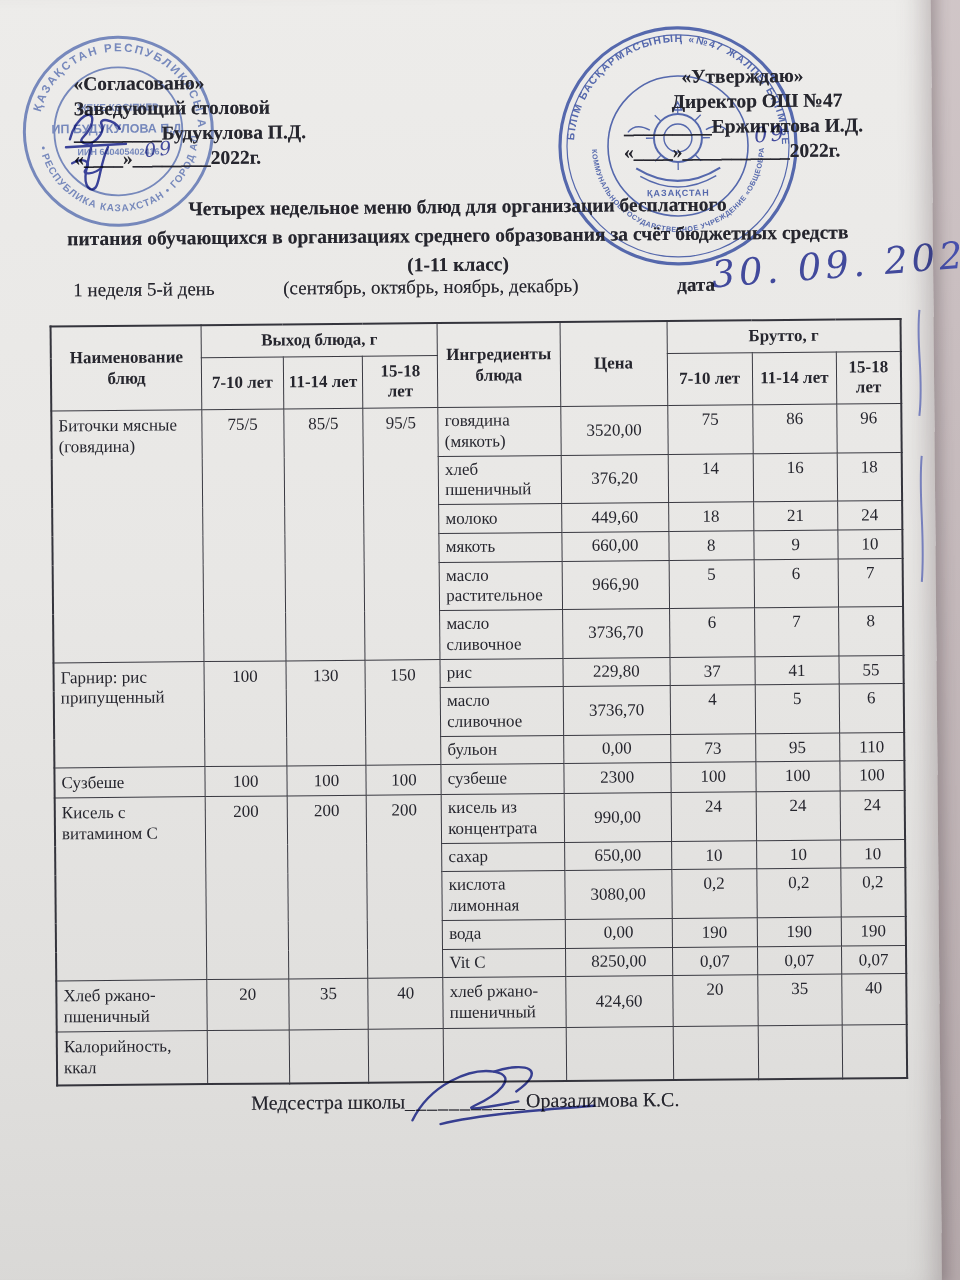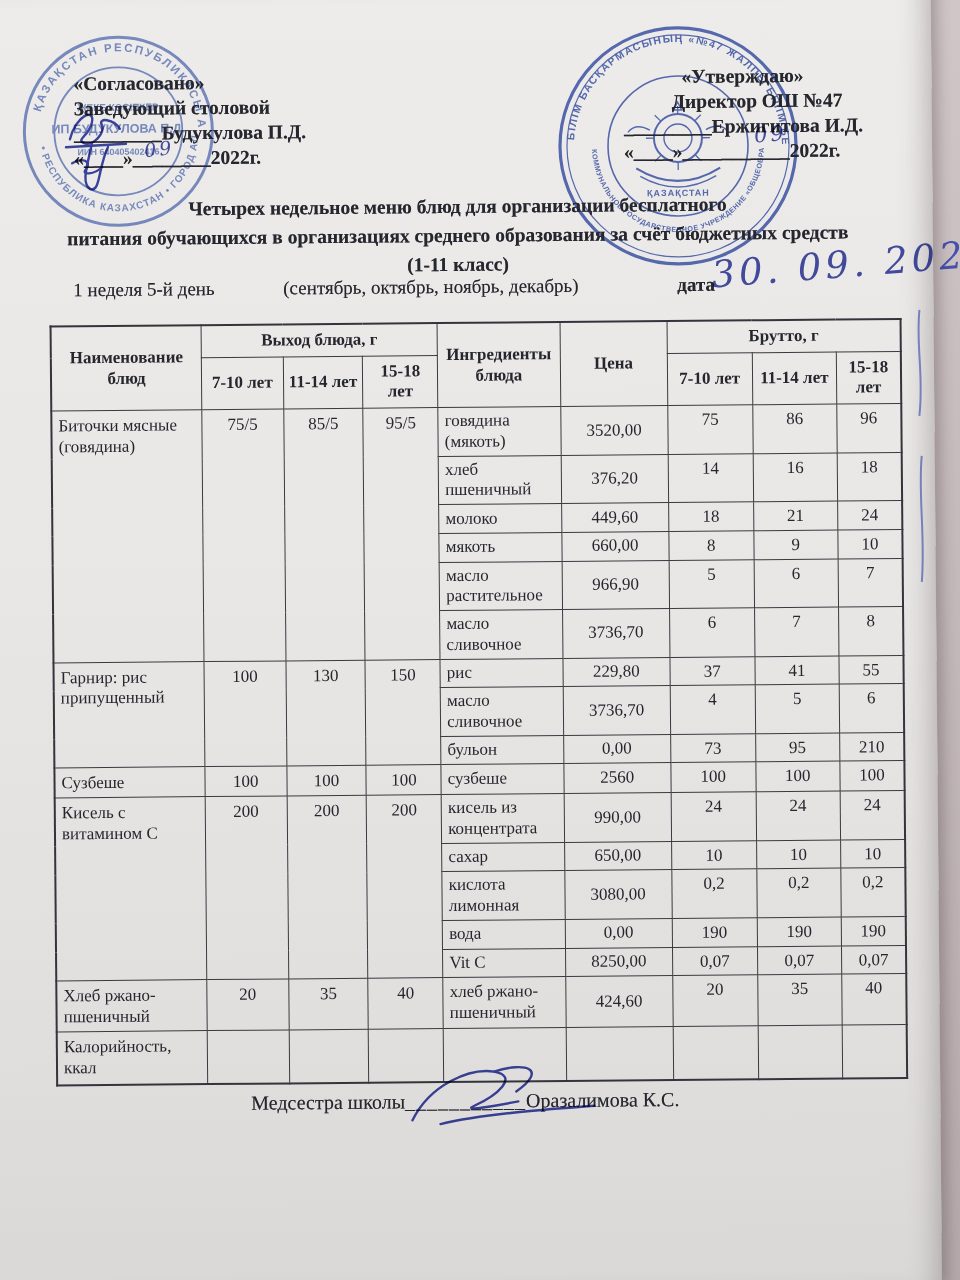--- a/index.html
+++ b/index.html
@@ -263,29 +263,29 @@
             <td class="price">3736,70</td>
             <td class="gross">4</td>
             <td class="gross">5</td>
             <td class="gross">6</td>
           </tr>
           <tr>
             <td class="ing">бульон</td>
             <td class="price">0,00</td>
             <td class="gross">73</td>
             <td class="gross">95</td>
-            <td class="gross">210</td>
+            <td class="gross">110</td>
           </tr>
           <tr>
             <td class="dish" rowspan="1">Сузбеше</td>
             <td class="out" rowspan="1">100</td>
             <td class="out" rowspan="1">100</td>
             <td class="out" rowspan="1">100</td>
             <td class="ing">сузбеше</td>
-            <td class="price">2560</td>
+            <td class="price">2300</td>
             <td class="gross">100</td>
             <td class="gross">100</td>
             <td class="gross">100</td>
           </tr>
           <tr>
             <td class="dish" rowspan="5">Кисель с витамином С</td>
             <td class="out" rowspan="5">200</td>
             <td class="out" rowspan="5">200</td>
             <td class="out" rowspan="5">200</td>
             <td class="ing">кисель из концентрата</td>

